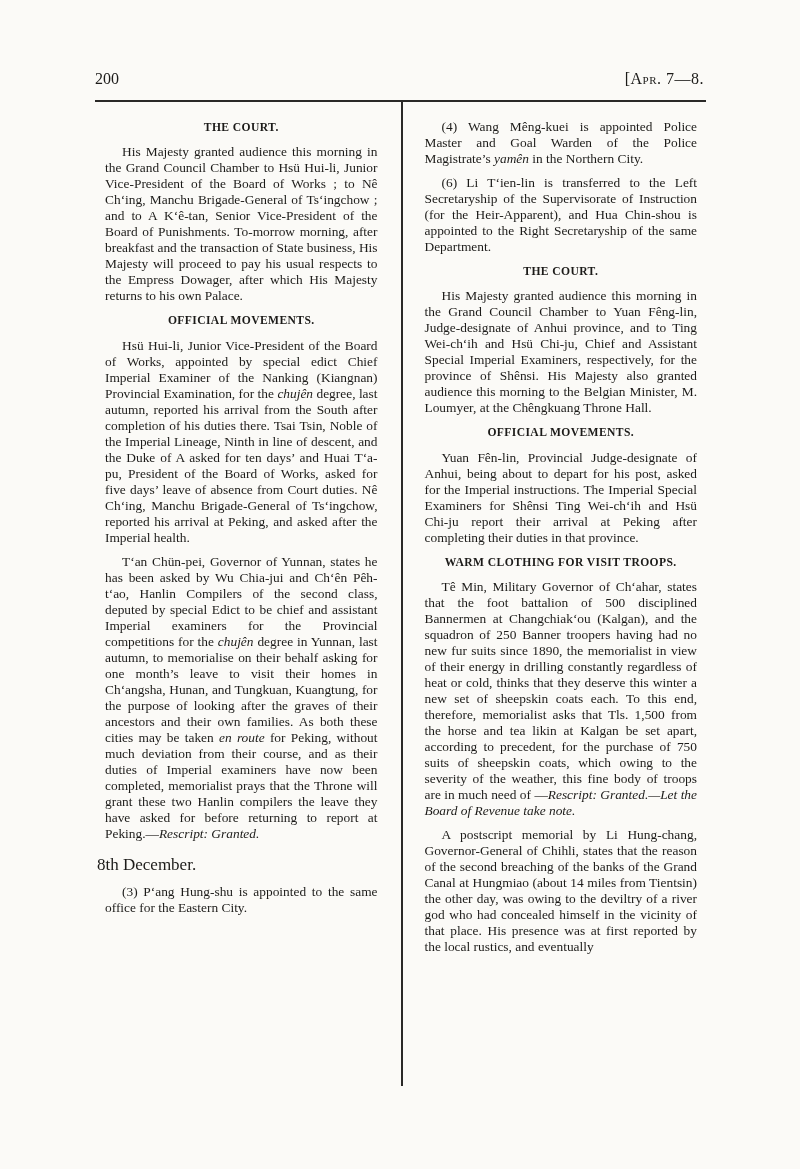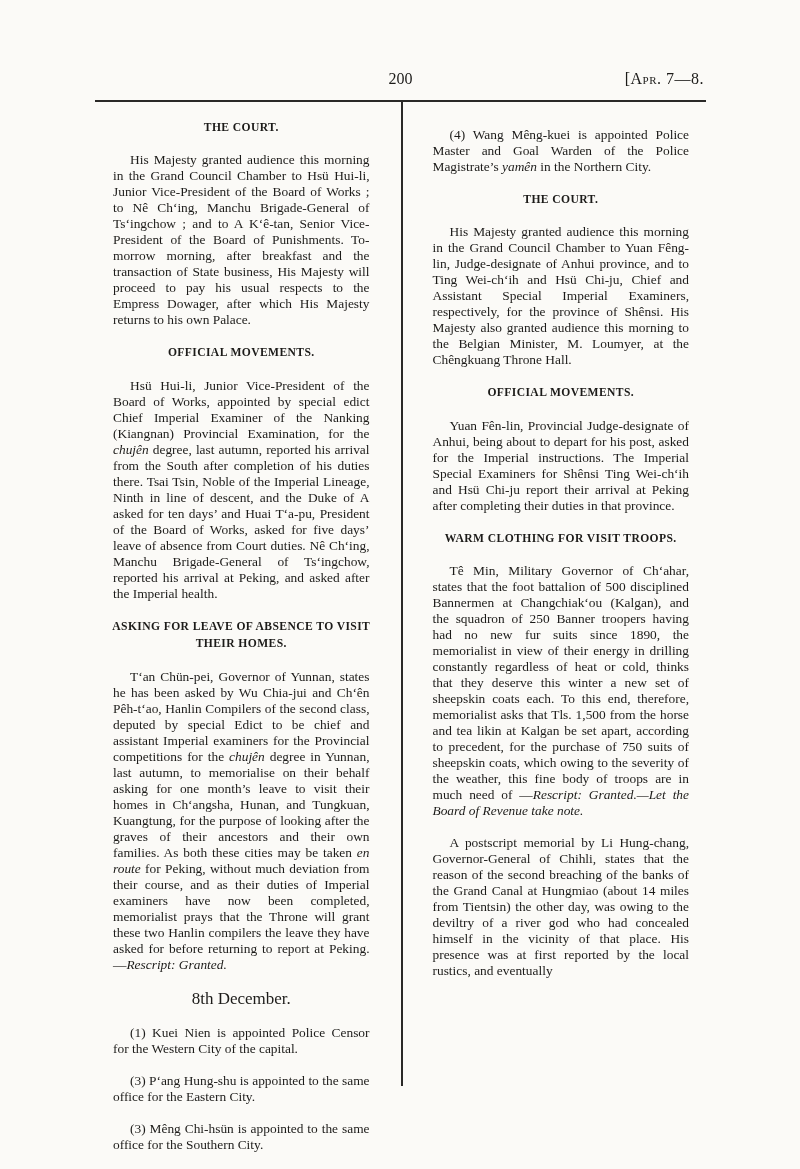--- a/index.html
+++ b/index.html
@@ -16,21 +16,21 @@
     position: absolute;
     top: 70px;
     left: 95px;
     width: 611px;
     height: 22px;
     font-size: 16px;
   }
   .page-number {
     position: absolute;
     left: 0; right: 0;
-    text-align: center;
+    text-align: left;
   }
   .header-right {
     position: absolute;
     right: 2px;
     top: 0;
     font-variant: small-caps;
     letter-spacing: 0.5px;
   }
   .rule-top {
     position: absolute;
@@ -61,25 +61,25 @@
   .section-heading {
     font-size: 11.6px;
     font-weight: bold;
     text-align: center;
     letter-spacing: 0.4px;
     line-height: 1.5;
     margin: 8px 6px 6px 6px;
   }
   .date-heading {
     font-size: 17px;
-    text-align: center;
+    text-align: left;
     margin: 13px 0 9px 0;
   }
   .paragraph {
-    margin: 16px;
+    margin: 8px;
     font-size: 13.4px;
     line-height: 16px;
     text-align: justify;
     text-indent: 17px;
   }
 </style>
 </head>
 <body>
 
 <div class="page">
@@ -88,29 +88,27 @@
     <div class="header-right">[Apr. 7—8.</div>
   </div>
   <div class="rule-top"></div>
   <div class="column-divider"></div>
   <div class="columns">
     <div class="column column-left">
         <div class="section-heading">THE COURT.</div>
         <p class="paragraph">His Majesty granted audience this morning in the Grand Council Chamber to Hsü Hui-li, Junior Vice-President of the Board of Works ; to Nê Ch‘ing, Manchu Brigade-General of Ts‘ingchow ; and to A K‘ê-tan, Senior Vice-President of the Board of Punishments. To-morrow morning, after breakfast and the transaction of State business, His Majesty will proceed to pay his usual respects to the Empress Dowager, after which His Majesty returns to his own Palace.</p>
         <div class="section-heading">OFFICIAL MOVEMENTS.</div>
         <p class="paragraph">Hsü Hui-li, Junior Vice-President of the Board of Works, appointed by special edict Chief Imperial Examiner of the Nanking (Kiangnan) Provincial Examination, for the <i>chujên</i> degree, last autumn, reported his arrival from the South after completion of his duties there. Tsai Tsin, Noble of the Imperial Lineage, Ninth in line of descent, and the Duke of A asked for ten days’ and Huai T‘a-pu, President of the Board of Works, asked for five days’ leave of absence from Court duties. Nê Ch‘ing, Manchu Brigade-General of Ts‘ingchow, reported his arrival at Peking, and asked after the Imperial health.</p>
-        <div class="section-heading">ASKING FOR LEAVE OF ABSENCE TO VISIT THEIR HOMES.</div>
         <p class="paragraph">T‘an Chün-pei, Governor of Yunnan, states he has been asked by Wu Chia-jui and Ch‘ên Pêh-t‘ao, Hanlin Compilers of the second class, deputed by special Edict to be chief and assistant Imperial examiners for the Provincial competitions for the <i>chujên</i> degree in Yunnan, last autumn, to memorialise on their behalf asking for one month’s leave to visit their homes in Ch‘angsha, Hunan, and Tungkuan, Kuangtung, for the purpose of looking after the graves of their ancestors and their own families. As both these cities may be taken <i>en route</i> for Peking, without much deviation from their course, and as their duties of Imperial examiners have now been completed, memorialist prays that the Throne will grant these two Hanlin compilers the leave they have asked for before returning to report at Peking.—<i>Rescript: Granted.</i></p>
         <div class="date-heading">8th December.</div>
-        <p class="paragraph">(1) Kuei Nien is appointed Police Censor for the Western City of the capital.</p>
         <p class="paragraph">(3) P‘ang Hung-shu is appointed to the same office for the Eastern City.</p>
-        <p class="paragraph">(3) Mêng Chi-hsün is appointed to the same office for the Southern City.</p>
       </div>
     <div class="column column-right">
         <p class="paragraph">(4) Wang Mêng-kuei is appointed Police Master and Goal Warden of the Police Magistrate’s <i>yamên</i> in the Northern City.</p>
+        <p class="paragraph">(6) Li T‘ien-lin is transferred to the Left Secretaryship of the Supervisorate of Instruction (for the Heir-Apparent), and Hua Chin-shou is appointed to the Right Secretaryship of the same Department.</p>
         <div class="section-heading">THE COURT.</div>
         <p class="paragraph">His Majesty granted audience this morning in the Grand Council Chamber to Yuan Fêng-lin, Judge-designate of Anhui province, and to Ting Wei-ch‘ih and Hsü Chi-ju, Chief and Assistant Special Imperial Examiners, respectively, for the province of Shênsi. His Majesty also granted audience this morning to the Belgian Minister, M. Loumyer, at the Chêngkuang Throne Hall.</p>
         <div class="section-heading">OFFICIAL MOVEMENTS.</div>
         <p class="paragraph">Yuan Fên-lin, Provincial Judge-designate of Anhui, being about to depart for his post, asked for the Imperial instructions. The Imperial Special Examiners for Shênsi Ting Wei-ch‘ih and Hsü Chi-ju report their arrival at Peking after completing their duties in that province.</p>
         <div class="section-heading">WARM CLOTHING FOR VISIT TROOPS.</div>
         <p class="paragraph">Tê Min, Military Governor of Ch‘ahar, states that the foot battalion of 500 disciplined Bannermen at Changchiak‘ou (Kalgan), and the squadron of 250 Banner troopers having had no new fur suits since 1890, the memorialist in view of their energy in drilling constantly regardless of heat or cold, thinks that they deserve this winter a new set of sheepskin coats each. To this end, therefore, memorialist asks that Tls. 1,500 from the horse and tea likin at Kalgan be set apart, according to precedent, for the purchase of 750 suits of sheepskin coats, which owing to the severity of the weather, this fine body of troops are in much need of —<i>Rescript: Granted.—Let the Board of Revenue take note.</i></p>
         <p class="paragraph">A postscript memorial by Li Hung-chang, Governor-General of Chihli, states that the reason of the second breaching of the banks of the Grand Canal at Hungmiao (about 14 miles from Tientsin) the other day, was owing to the deviltry of a river god who had concealed himself in the vicinity of that place. His presence was at first reported by the local rustics, and eventually</p>
       </div>
   </div>
 </div>

